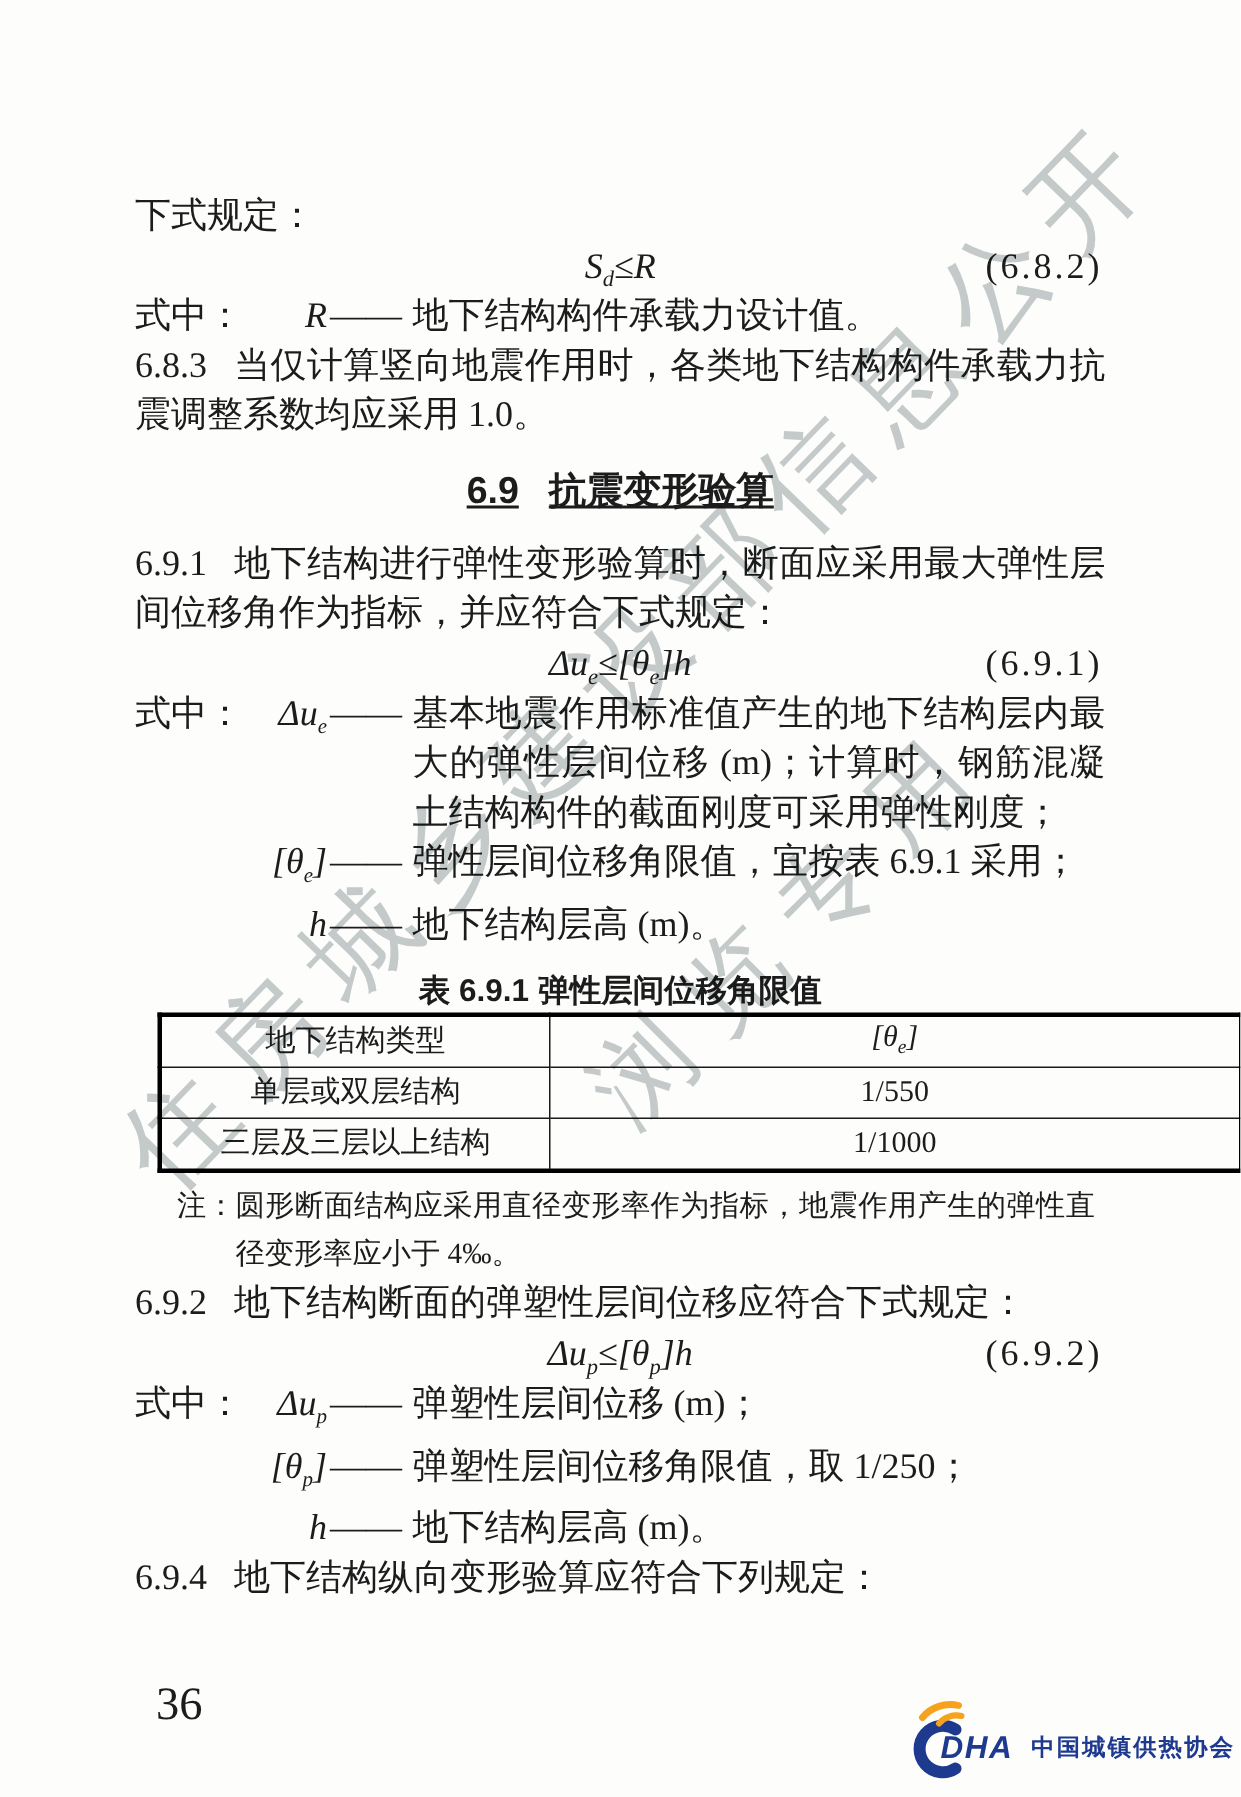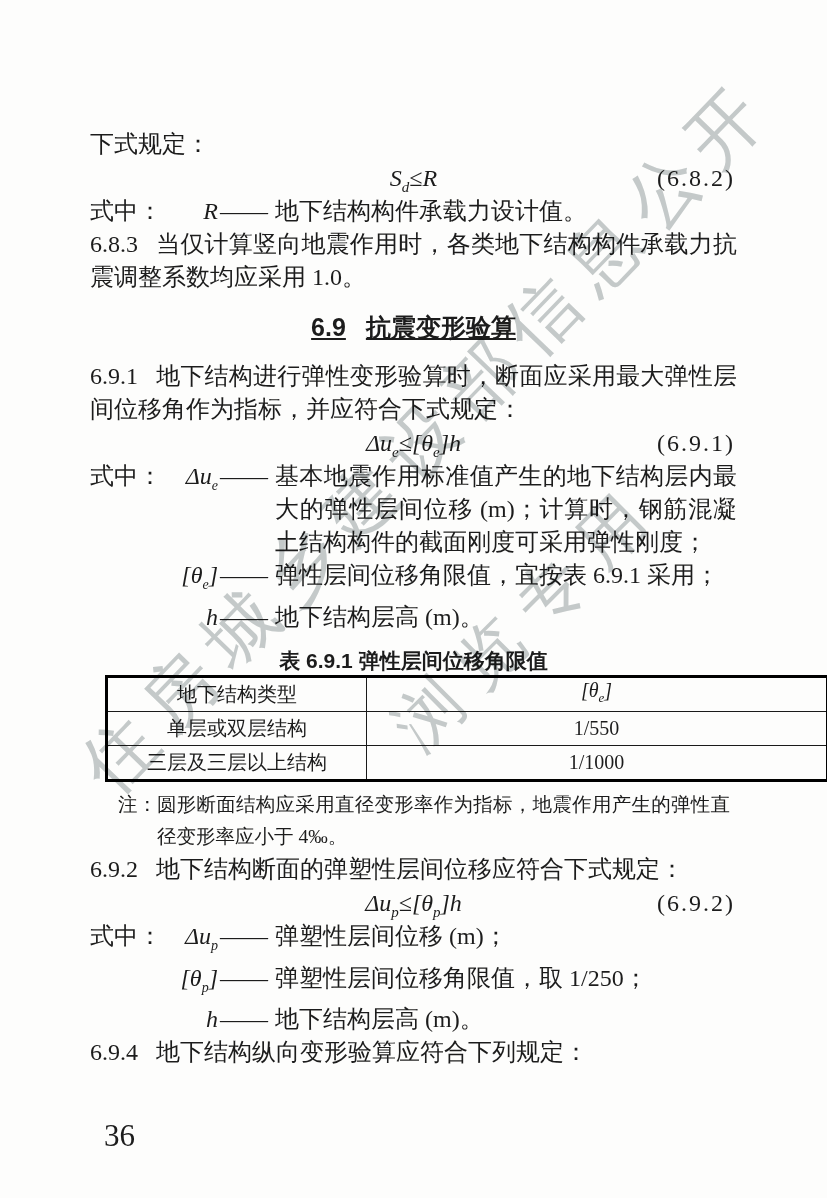--- a/index.html
+++ b/index.html
@@ -199,14 +199,25 @@
 
 
     <p class="body-para">
       <b class="para-num">6.9.4</b><span>地下结构纵向变形验算应符合下列规定：</span>
     </p>
 
   </div>
 
   <div class="page-number">36</div>
 
+  <div class="footer-logo">
+    <span>
+      <svg width="48" height="54" viewBox="0 0 48 54">
+        <path d="M 39 21 A 15.5 15.5 0 1 0 39 47" fill="none" stroke="#1e3a8f" stroke-width="8" stroke-linecap="round"></path>
+        <path d="M 17 13 A 24 24 0 0 1 41 5" fill="none" stroke="#f6a21d" stroke-width="4.6" stroke-linecap="round"></path>
+        <path d="M 28 17 A 15 15 0 0 1 43 12" fill="none" stroke="#f6a21d" stroke-width="4" stroke-linecap="round"></path>
+      </svg>
+    </span>
+    <span class="logo-abbr">DHA</span>
+    <span class="logo-name">中国城镇供热协会</span>
+  </div>
 
 </div>
 
 </body></html>

